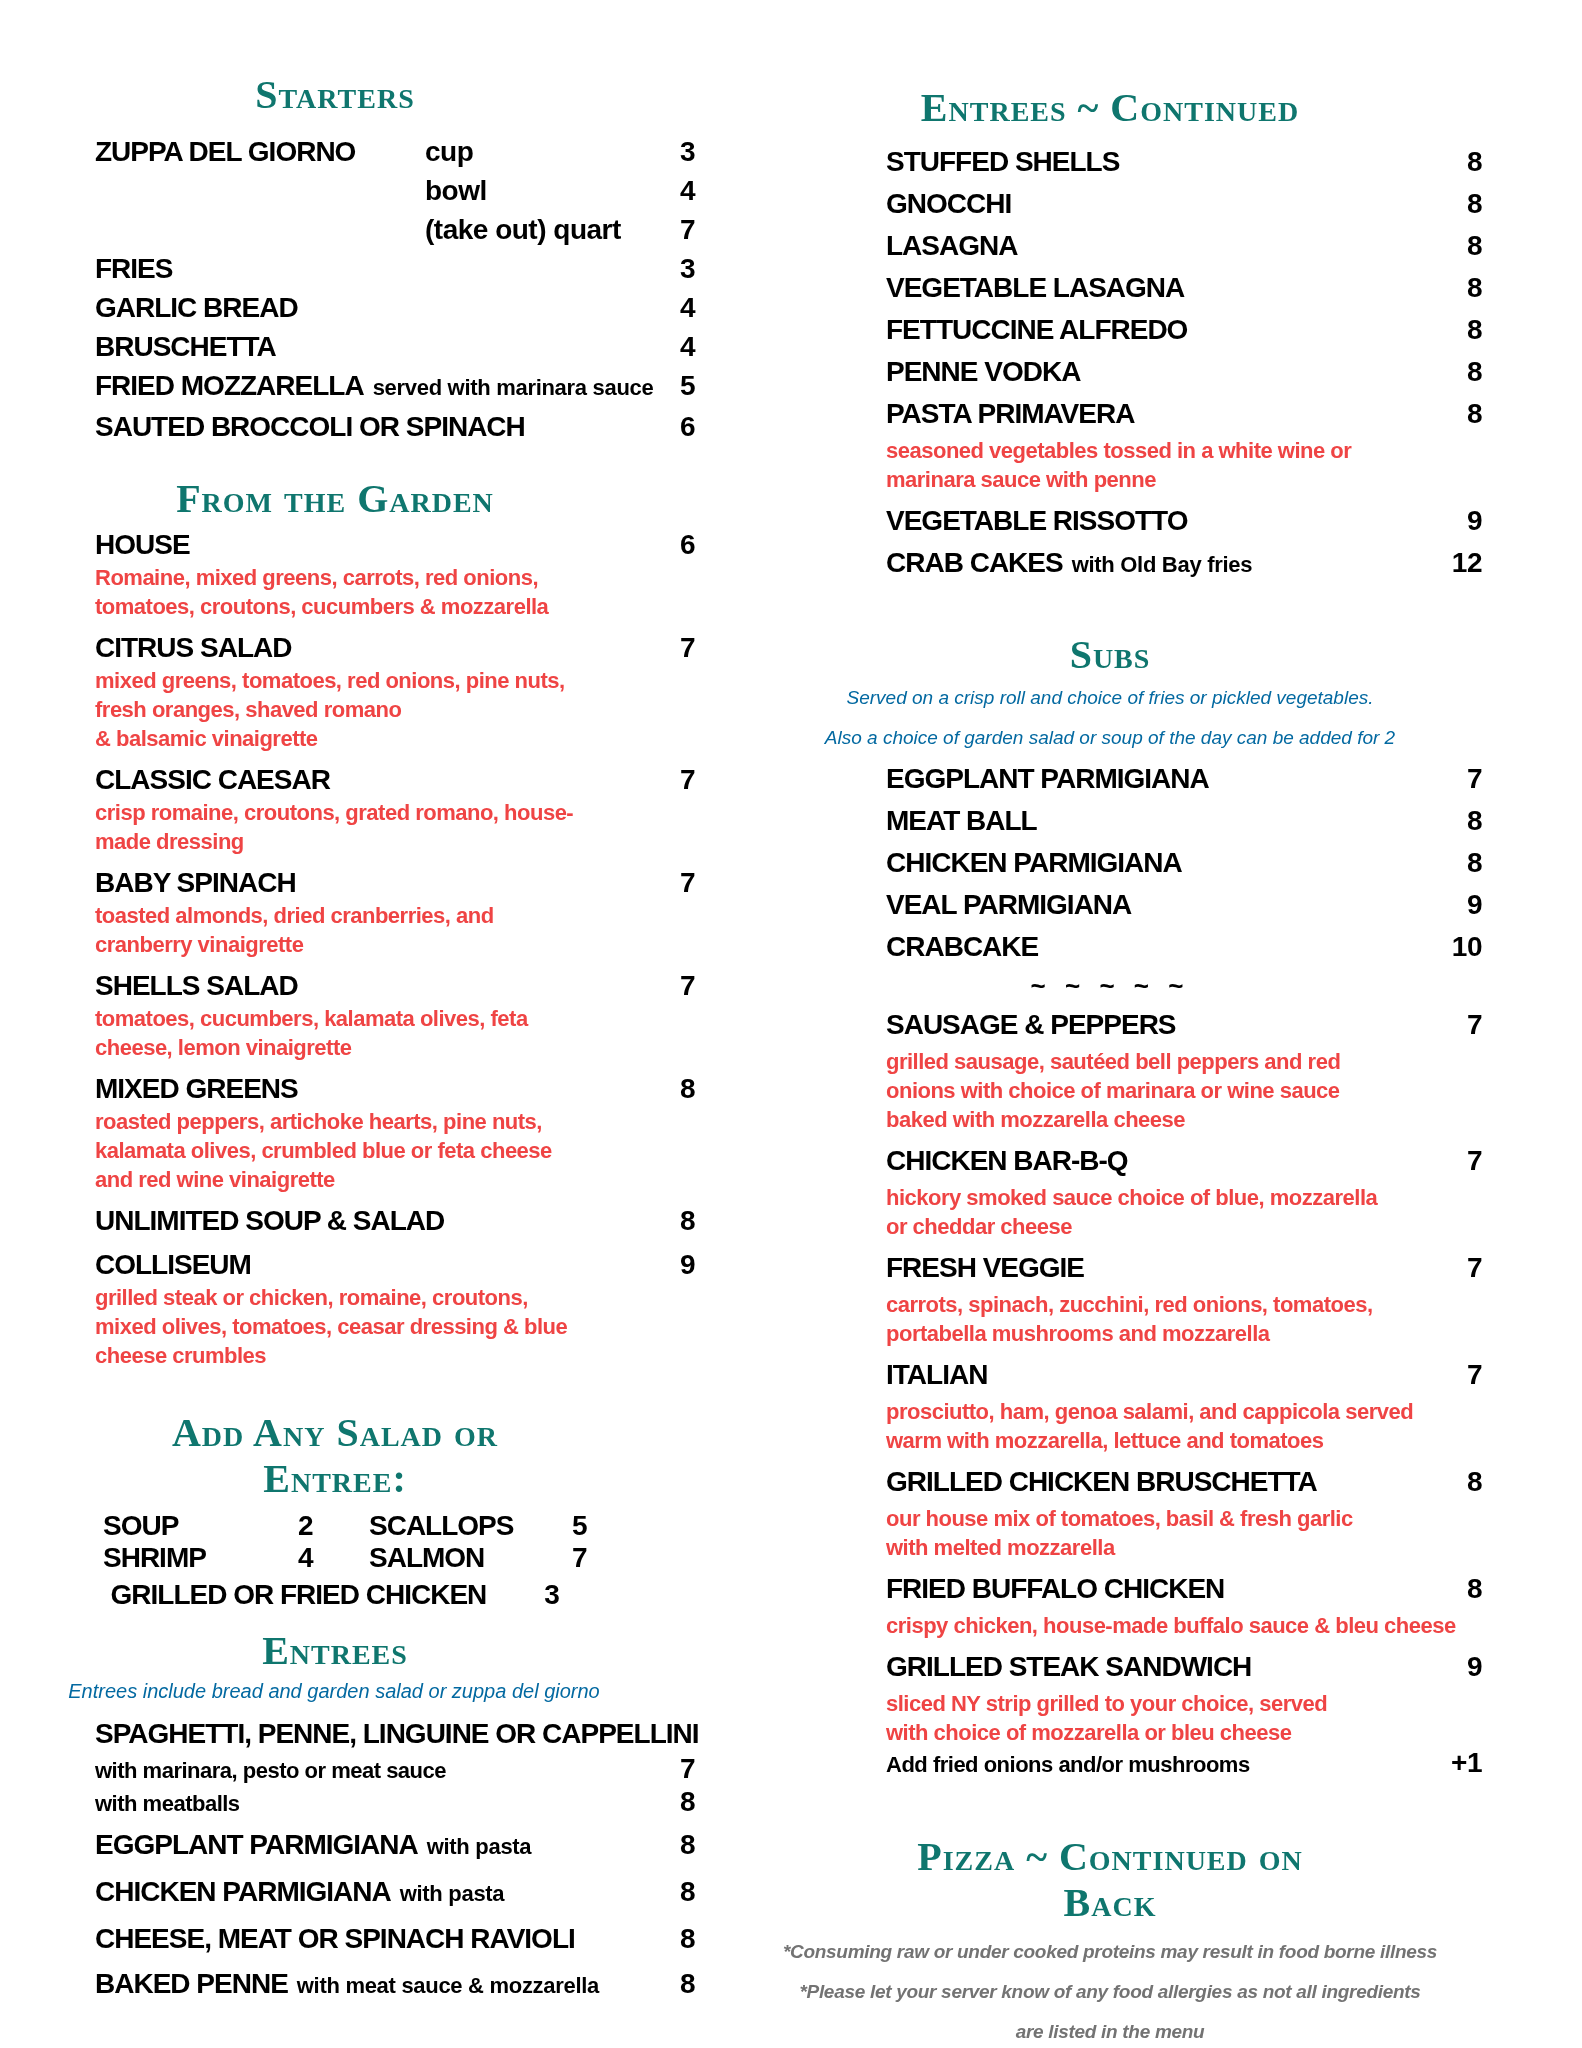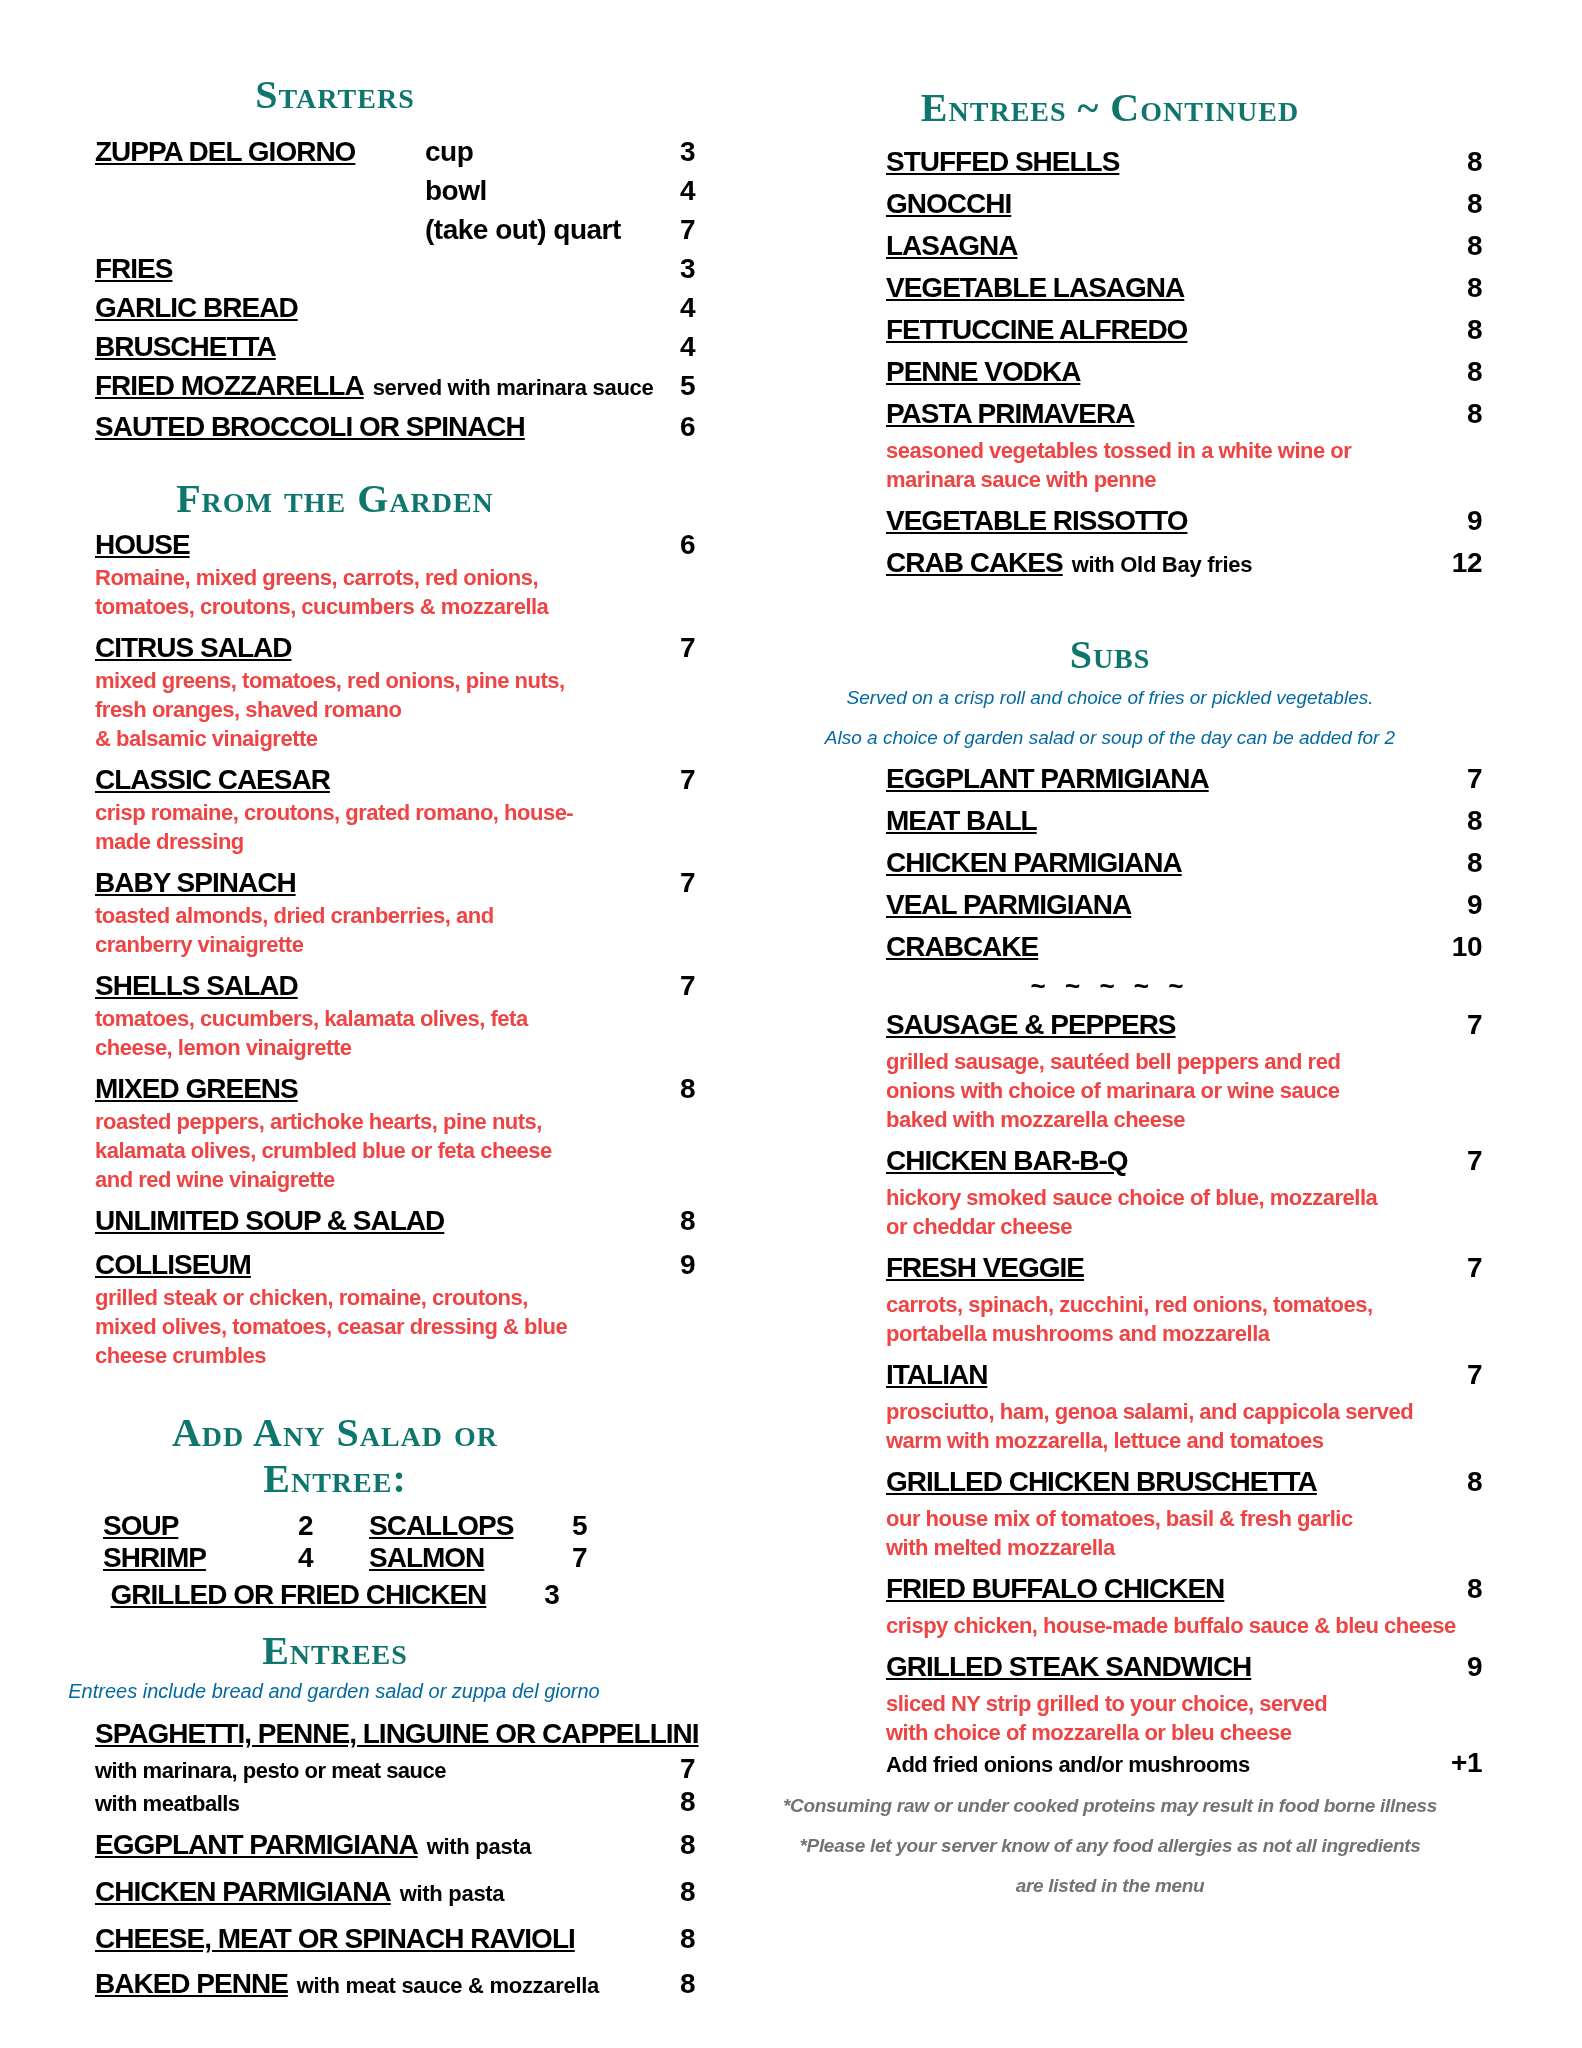--- a/index.html
+++ b/index.html
@@ -25,21 +25,21 @@
     letter-spacing:1px;
     color:#0f766e;
     text-align:center;
   }
   .col-left .centerbox{width:480px;text-align:center;}
   .col-right .centerbox{width:448px;text-align:center;}
 
   .row{display:flex;align-items:baseline;line-height:39px;}
   .col-right .row{line-height:42px;}
   .sec-garden .row{line-height:34px;}
-  .nm{font-weight:700;font-size:28px;letter-spacing:-1px;white-space:nowrap;text-decoration:underline;}
+  .nm{font-weight:700;font-size:28px;letter-spacing:-1px;white-space:nowrap;}
   .note{font-weight:700;font-size:22px;letter-spacing:-0.3px;margin-left:9px;white-space:nowrap;}
   .price{font-weight:700;font-size:28px;letter-spacing:-0.5px;margin-left:auto;padding-left:12px;}
   .desc{
     font-weight:700;font-size:22px;line-height:29px;
     letter-spacing:-0.5px;white-space:pre-line;color:#ef4444;
     margin-top:1px;
   }
   .sec-garden .menu-item{margin-bottom:10px;}
   .sec-entrees .menu-item{margin-bottom:6px;}
   .col-right .menu-item.has-desc{margin-bottom:6px;}
@@ -426,18 +426,19 @@
           </div>
           <div class="desc">sliced NY strip grilled to your choice, served
 with choice of mozzarella or bleu cheese</div>
           <div class="prow">
             <span class="plabel">Add fried onions and/or mushrooms</span>
             <span class="price">+1</span>
           </div>
         </div>
       </section>
       <div class="footer">
+        <h2 class="centerbox section-title footer-title">Pizza ~ Continued on Back</h2>
         <div class="fnote">*Consuming raw or under cooked proteins may result in food borne illness</div>
         <div class="fnote">*Please let your server know of any food allergies as not all ingredients</div>
         <div class="fnote">are listed in the menu</div>
       </div>
     </div>
 </div>
 
 </body></html>

